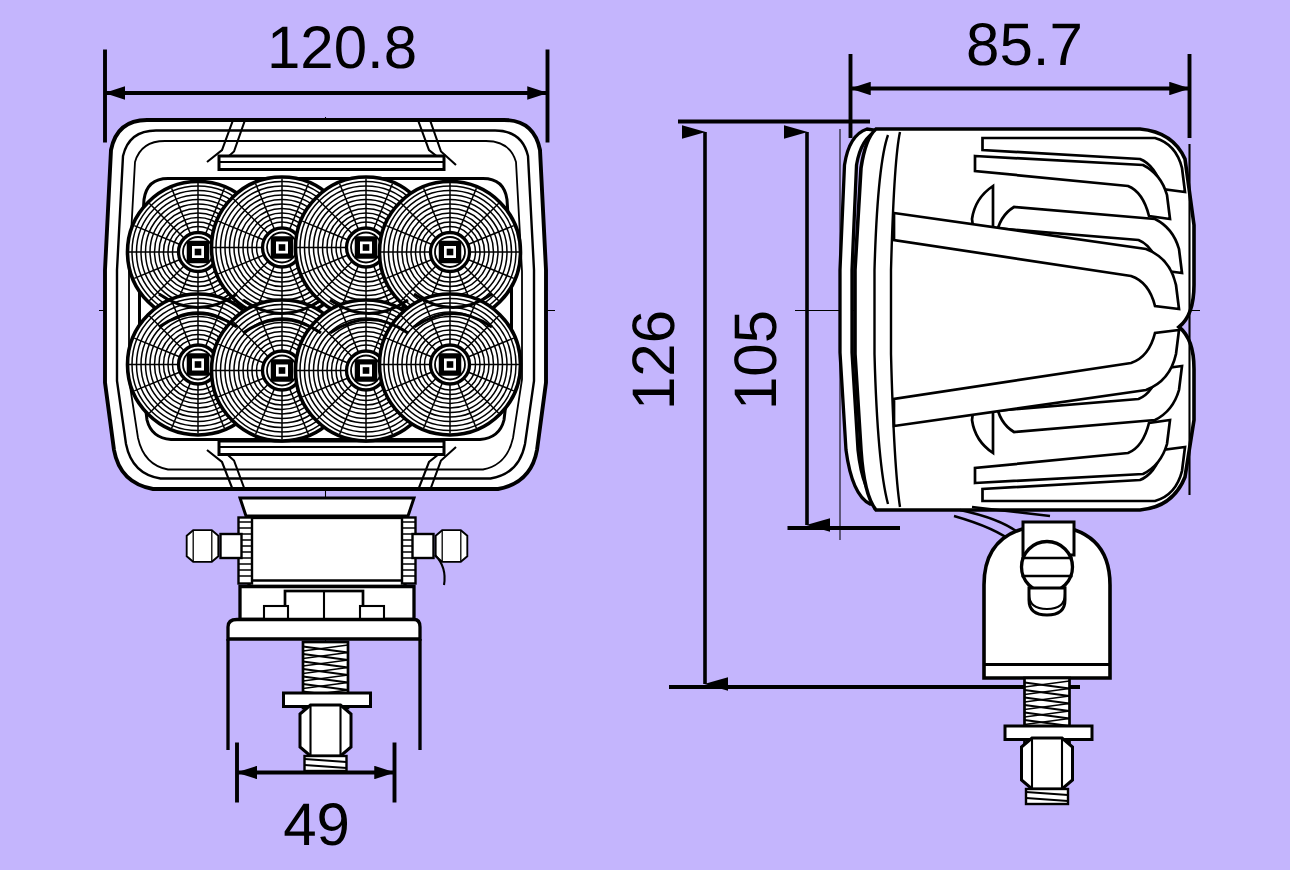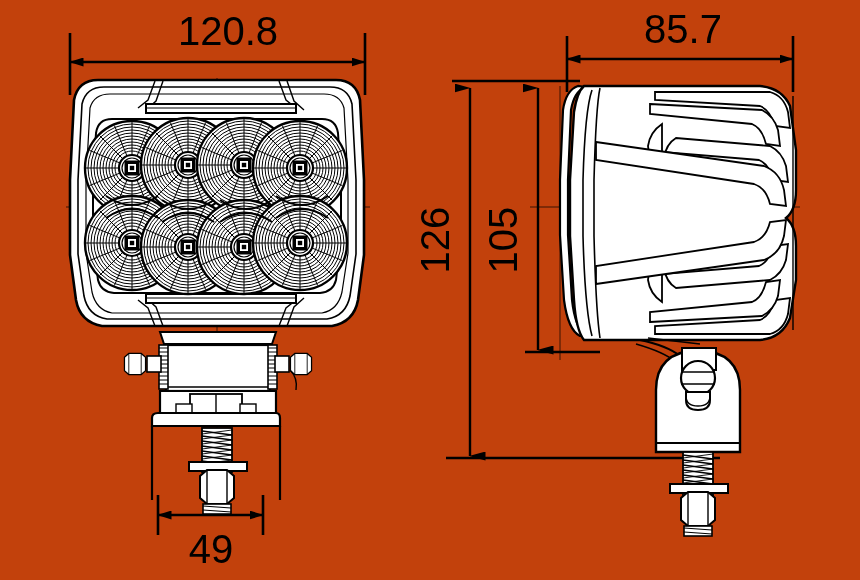--- a/index.html
+++ b/index.html
@@ -5,21 +5,21 @@
 <style>
   html, body {
     margin: 0;
     padding: 0;
     background: #ffffff;
   }
   #drawing-root {
     position: relative;
     width: 860px;
     height: 580px;
-    background: #c2410c;
+    background: #c4b5fd;
     overflow: hidden;
     font-family: "Liberation Sans", sans-serif;
   }
   #drawing-svg {
     position: absolute;
     left: 0;
     top: 0;
     width: 860px;
     height: 580px;
     display: block;

